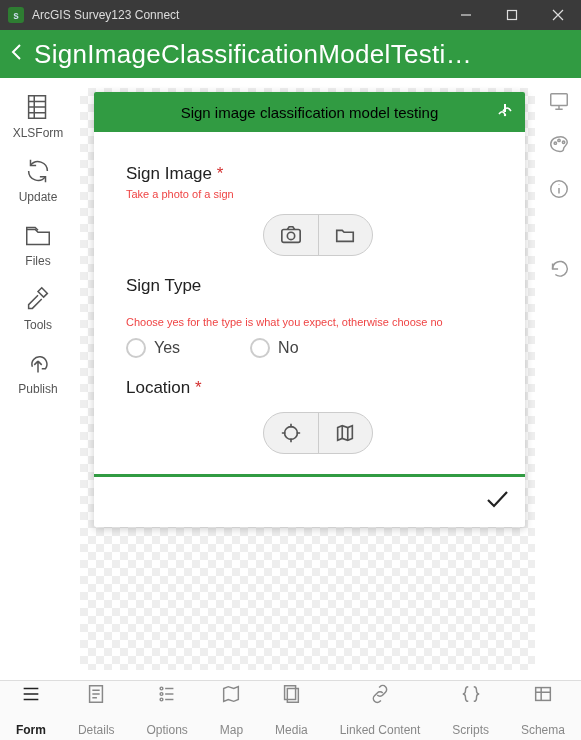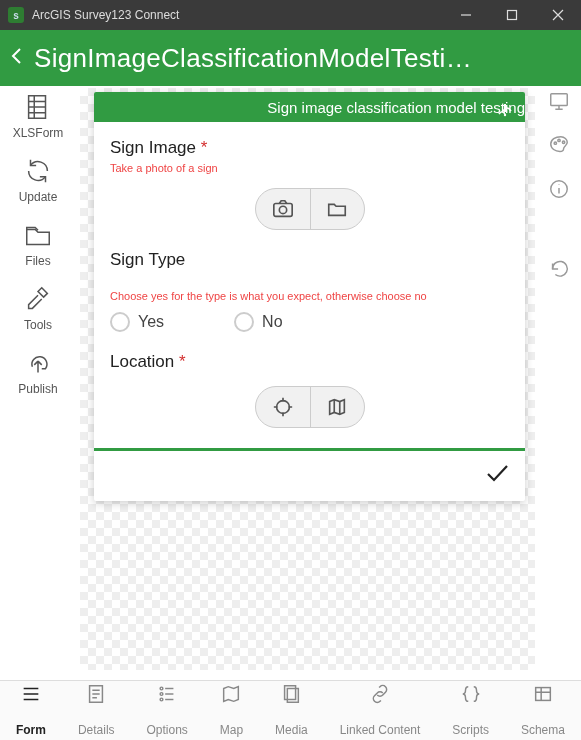--- a/index.html
+++ b/index.html
@@ -4,21 +4,21 @@
 <style>
 * { margin: 0; padding: 0; box-sizing: border-box; font-family: "Segoe UI", Arial, sans-serif; }
 body { width: 581px; height: 740px; background: #fff; overflow: hidden; position: relative; }
 
 .titlebar { height: 30px; background: #3a3a3a; display: flex; align-items: center; padding-left: 8px; color: #ddd; font-size: 12px; }
 .titlebar .logo { width: 16px; height: 16px; margin-right: 8px; background:#2e7d32; border-radius:3px; display:flex; align-items:center; justify-content:center; color:#cde; font-size:10px; font-weight:bold;}
 .titlebar .tspace { flex: 1; }
 .titlebar .wbtn { width: 46px; height: 30px; display:flex; align-items:center; justify-content:center; color:#ddd; }
 .titlebar .wbtn svg { width:12px; height:12px; stroke:#ddd; stroke-width:1.2; fill:none; }
 
-.headerbar { height: 56px; background: #2e8b2e; background: #2e8b2e; display:flex; align-items:center; padding:0 8px; color:#fff; }
+.headerbar { height: 48px; background: #2e8b2e; background: #2e8b2e; display:flex; align-items:center; padding:0 8px; color:#fff; }
 .headerbar { background:#2e8b2e; }
 .headerbar { background:#2e8b2e; }
 .headerbar { background: #2e8b2e; }
 .headerbar{ background:#2e8b2e; }
 .headerbar{ background:#2e8b2e; }
 .headerbar{ background:#2e8b2e; }
 .headerbar{ background:#2e8b2e; }
 .headerbar{ background: #2e8b2e; }
 .headerbar{ background: #2e8b2e }
 .headerbar{ background:#2e8b2e;}
@@ -50,23 +50,23 @@
   background-image:
     linear-gradient(45deg,#eee 25%,transparent 25%),
     linear-gradient(-45deg,#eee 25%,transparent 25%),
     linear-gradient(45deg,transparent 75%,#eee 75%),
     linear-gradient(-45deg,transparent 75%,#eee 75%);
   background-size:16px 16px;
   background-position:0 0,0 8px,8px -8px,-8px 0;
   border-radius:4px;
 }
 .card { position:relative; background:#fff; margin:4px 10px 0 14px; border-radius:2px; box-shadow:0 2px 8px rgba(0,0,0,.2); overflow:hidden; }
-.cardhead { background:#319b42; color:#ffffff; height:30px; display:flex; align-items:center; justify-content:flex-end; font-size:15px; position:relative; }
+.cardhead { background:#319b42; color:#000000; height:40px; display:flex; align-items:center; justify-content:center; font-size:15px; position:relative; }
 .cardhead .warnic { position:absolute; right:10px; top:8px; }
-.cardbody { padding:16px 16px 6px 16px; }
+.cardbody { padding:16px 16px 6px 32px;margin-top:16px; }
 .q { margin-bottom:20px; }
 .qlabel { font-size:17px; color:#222; margin-bottom:4px; }
 .qlabel .req { color:#d32f2f; }
 .hint { font-size:11px; color:#ef4444; }
 .pillrow { display:flex; justify-content:center; margin-top:14px; }
 .pill { display:flex; border:1px solid #ccc; border-radius:24px; background:#f1f1f1; overflow:hidden; }
 .pill .seg { width:54px; height:40px; display:flex; align-items:center; justify-content:center; }
 .pill .seg + .seg { border-left:1px solid #ccc; }
 .pill svg { width:24px; height:22px; stroke:#555; fill:none; stroke-width:1.8; }
 .radios { display:flex; gap:70px; margin-top:10px; }

